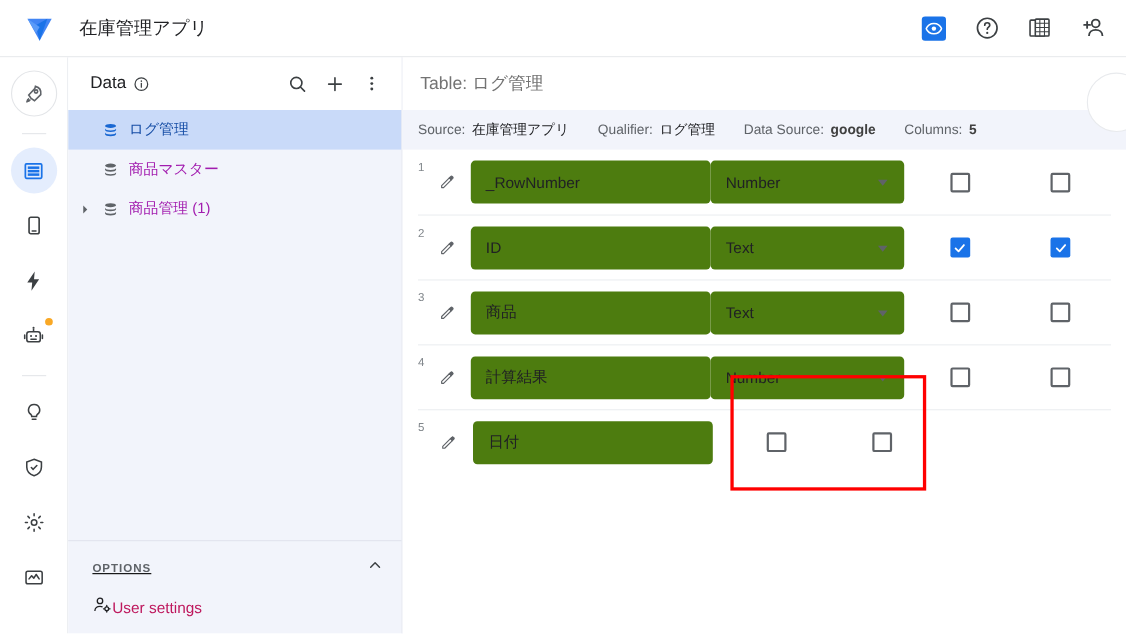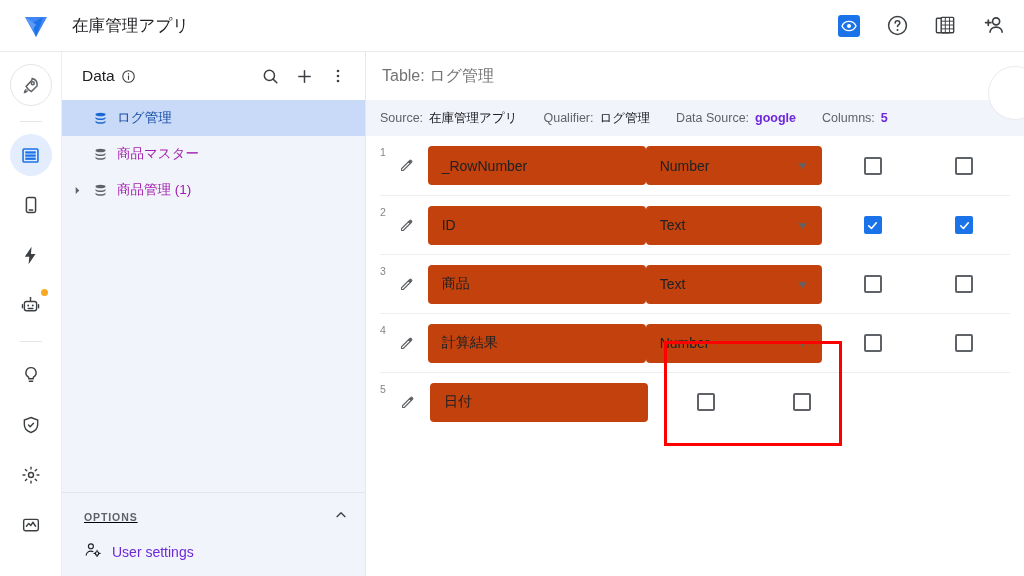--- a/index.html
+++ b/index.html
@@ -71,34 +71,34 @@
   .sb-caret { width: 12px; margin-left: -13px; margin-right: 1px; display: inline-flex;
               align-items: center; justify-content: center; color: #5f6368; }
   .sb-caret.empty { visibility: hidden; }
   .sb-options {
     border-top: 1px solid #e1e4ee; padding: 10px 0 4px;
   }
   .sb-opt-head { display: flex; align-items: center; padding: 4px 16px 4px 22px; text-decoration: underline; }
   .sb-opt-title { font-size: 10.5px; letter-spacing: .9px; color: #5f6368; font-weight: 600; }
   .sb-opt-sp { flex: 1; }
   .sb-opt-row {
-    display: flex; align-items: center; gap: 10px;
-    padding: 10px 0 10px 22px; font-size: 14px; color: #6d28d9; cursor: pointer;
+    display: flex; align-items: center; gap: 0;
+    padding: 10px 0 10px 22px; font-size: 14px; color: #be185d; cursor: pointer;
   }
 
   
   .main { flex: 1; background: #fff; display: flex; flex-direction: column; min-width: 0; position: relative; }
   .main-head { height: 48px; display: flex; align-items: center; padding-left: 16px; }
   .main-title { font-size: 16px; color: #737373; font-weight: 500; }
   .meta-bar {
     background: #f2f4fb; height: 36px; display: flex; align-items: center;
     padding-left: 14px; gap: 26px; font-size: 12.5px; color: #5f6368;
   }
   .meta-item { display: flex; gap: 6px; align-items: baseline; }
-  .meta-val { color: #6d28d9; font-weight: 700; }
+  .meta-val { color: #404040; font-weight: 700; }
   .meta-val.plain { font-weight: 400; color: #202124; }
 
   
   .tbl { padding: 0 14px; }
   .tbl-head {
     display: flex; align-items: center; height: 46px;
     font-size: 11.5px; letter-spacing: .7px; color: #5f6368; font-weight: 600;
     padding-top: 14px;
   }
   .c-num { width: 20px; }
@@ -112,21 +112,21 @@
     display: flex; align-items: center; height: 59px;
     border-top: 1px solid #eceef1; position: relative;
   }
   .row:first-of-type { border-top: none; }
   .rownum {
     width: 20px; font-size: 10.5px; color: #80868b;
     align-self: flex-start; padding-top: 10px;
   }
   .edit-ic { width: 30px; display: flex; align-items: center; color: #5f6368; cursor: pointer; }
   .field {
-    height: 39px; background: #c2410c; border-radius: 4px;
+    height: 39px; background: #4d7c0f; border-radius: 4px;
     display: flex; align-items: center; padding: 0 14px;
     font-size: 14px; color: #202124;
   }
   .field.name-f { width: 218px; }
   .field.type-f { width: 176px; justify-content: space-between; cursor: pointer; }
   .type-caret { color: #5f6368; display: inline-flex; }
   .cell-center { display: flex; align-items: center; justify-content: center; }
   .cb { width: 18px; height: 18px; border-radius: 2px; cursor: pointer; }
   .cb.off { border: 2px solid #5f6368; background: #fff; }
   .cb.on {

